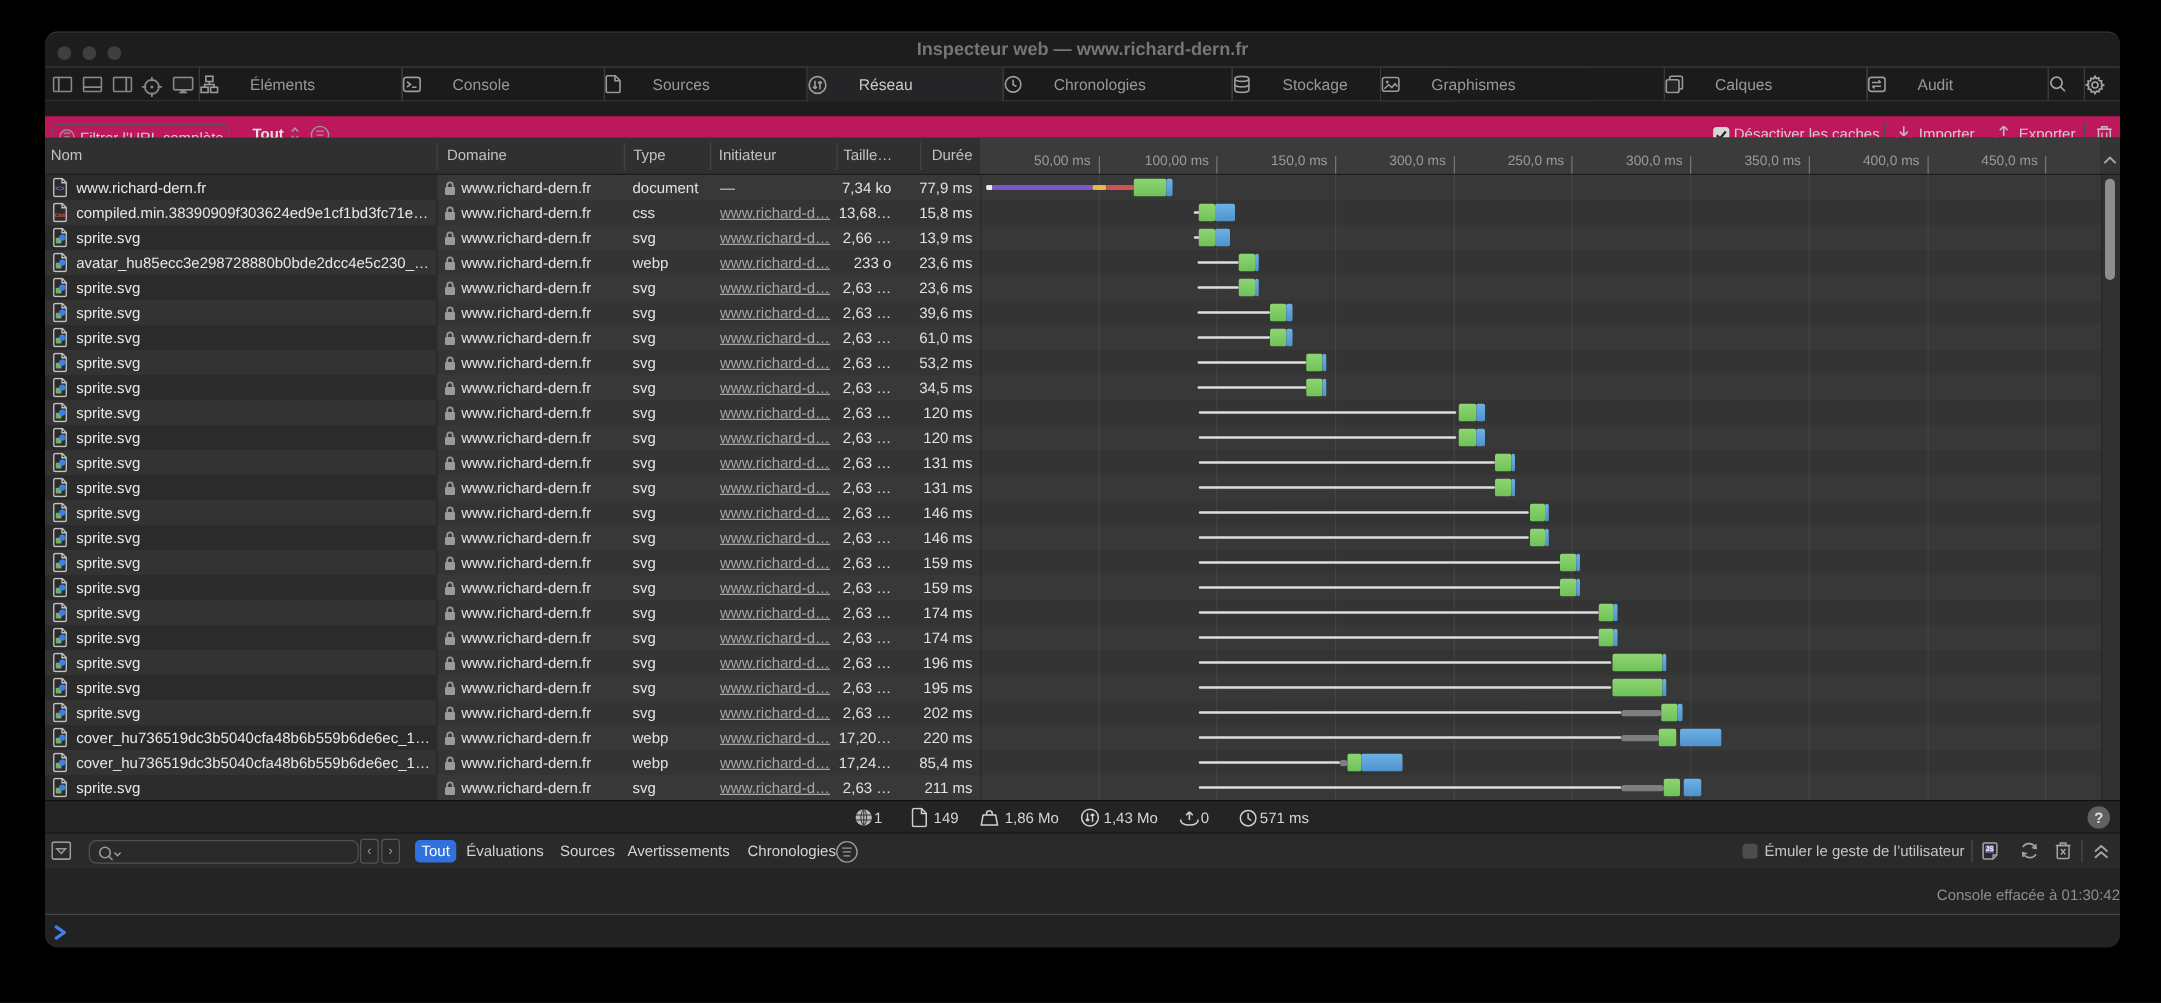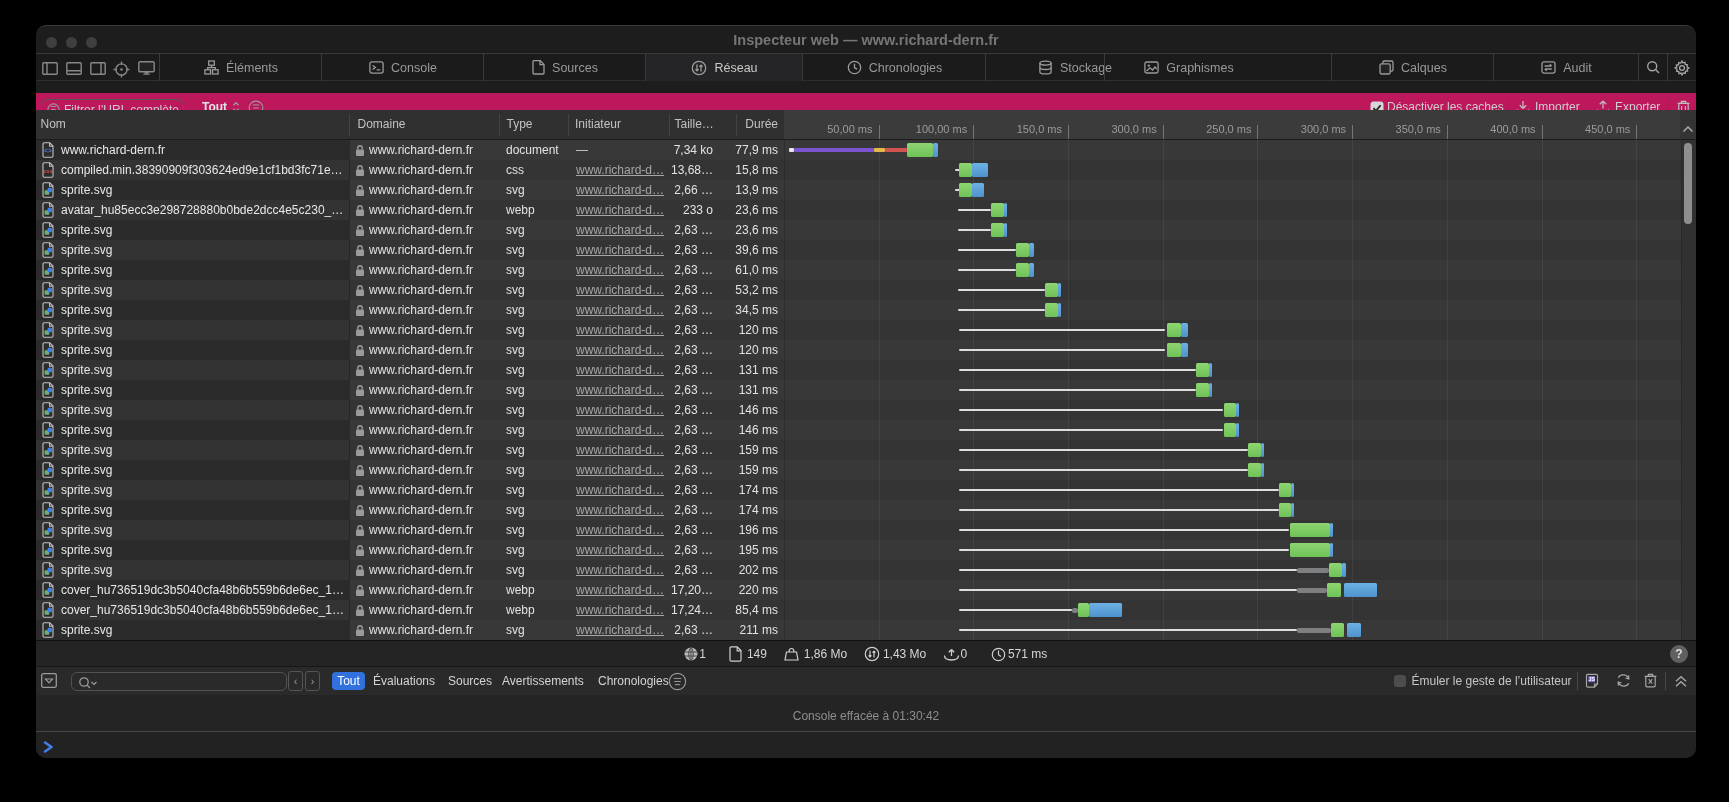--- a/index.html
+++ b/index.html
@@ -3,21 +3,21 @@
 *{margin:0;padding:0;box-sizing:border-box}
 html,body{width:1729px;height:802px;background:#000;font-family:"Liberation Sans",sans-serif;overflow:hidden}
 #win{position:absolute;left:36px;top:25px;width:1660px;height:733px;background:#1d1d1d;border-radius:10px;overflow:hidden}
 .abs{position:absolute}
 
 #titlebar{position:absolute;left:0;top:0;width:100%;height:28px;background:#1d1d1d;border-top:1px solid #3a3a3c;border-radius:10px 10px 0 0}
 .tl{position:absolute;top:11px;width:11px;height:11px;border-radius:50%;background:#3f3f3f}
 #title{position:absolute;top:0;width:100%;text-align:center;line-height:29px;font-size:14.5px;font-weight:bold;color:#767676}
 
 #tabbar{position:absolute;left:0;top:28px;width:100%;height:28px;background:#1b1b1b;border-top:1px solid #39393b;border-bottom:1px solid #2e2e2e}
-.tab{position:absolute;top:0;height:27px;display:flex;align-items:center;justify-content:center;gap:7px;color:#999999;font-size:12.5px;box-shadow:-1px 0 0 #3a3a3a}
+.tab{position:absolute;top:0;height:27px;display:flex;align-items:center;gap:25px;color:#999999;font-size:12.5px;box-shadow:-1px 0 0 #3a3a3a}
 .tab.active{background:#252527;color:#c9c9c9}
 .tab svg{flex:0 0 auto}
 
 #filterbar{position:absolute;left:0;top:68px;width:100%;height:29px;background:#be185d}
 #filterbtn{position:absolute;left:5px;top:6px;width:143px;height:20px;border:1px solid #575757;border-radius:6px;color:#cfcfcf;font-size:12px;line-height:18px}
 .fb-ic{position:absolute;left:5px;top:2.5px}
 #filterbtn span{position:absolute;left:22px;top:0.5px}
 #tout{position:absolute;left:166px;top:4px;color:#e3e3e3;font-size:12px;font-weight:bold;line-height:21px}
 
 #thead{position:absolute;left:0;top:85px;width:100%;height:30px;background:#303030;border-bottom:1px solid #1c1c1c}
@@ -60,21 +60,21 @@
 #help{position:absolute;left:1634px;top:4px;width:18px;height:18px;border-radius:50%;background:#606060;color:#dedede;font-size:12px;font-weight:bold;text-align:center;line-height:18px}
 
 #consolebar{position:absolute;left:0;top:642px;width:100%;height:28px;background:#2a2a2a;font-size:12px;color:#d4d4d4}
 .cb-lbl{position:absolute;top:0;line-height:28px}
 #csearch{position:absolute;left:35px;top:4.5px;width:216px;height:19px;border:1px solid #525252;border-radius:6px}
 .navbtn{position:absolute;top:4px;width:15px;height:20px;border:1px solid #555555;border-radius:3px;color:#9a9a9a;text-align:center;line-height:18px;font-size:11px}
 #toutpill{position:absolute;left:296px;top:5px;width:33px;height:18px;background:#3171de;border-radius:4px;color:#fff;text-align:center;line-height:18px;font-size:12px}
 #emubox{position:absolute;left:1358px;top:8px;width:12px;height:12px;background:#4d4d4d;border-radius:3px}
 
 #consolearea{position:absolute;left:0;top:670px;width:100%;height:36px;background:#242424}
-#cmsg{width:100%;text-align:center;margin-top:14px;font-size:12px;color:#8e8e8e}
+#cmsg{width:100%;text-align:right;margin-top:14px;font-size:12px;color:#8e8e8e}
 #promptrow{position:absolute;left:0;top:706px;width:100%;height:27px;background:#222222;border-top:1px solid #464646}
 </style></head>
 <body>
 <div id="win">
   <div id="titlebar">
     <div class="tl" style="left:10px"></div>
       <div class="tl" style="left:30px"></div>
       <div class="tl" style="left:50px"></div>
     <div id="title">Inspecteur web — www.richard-dern.fr</div>
   </div>

